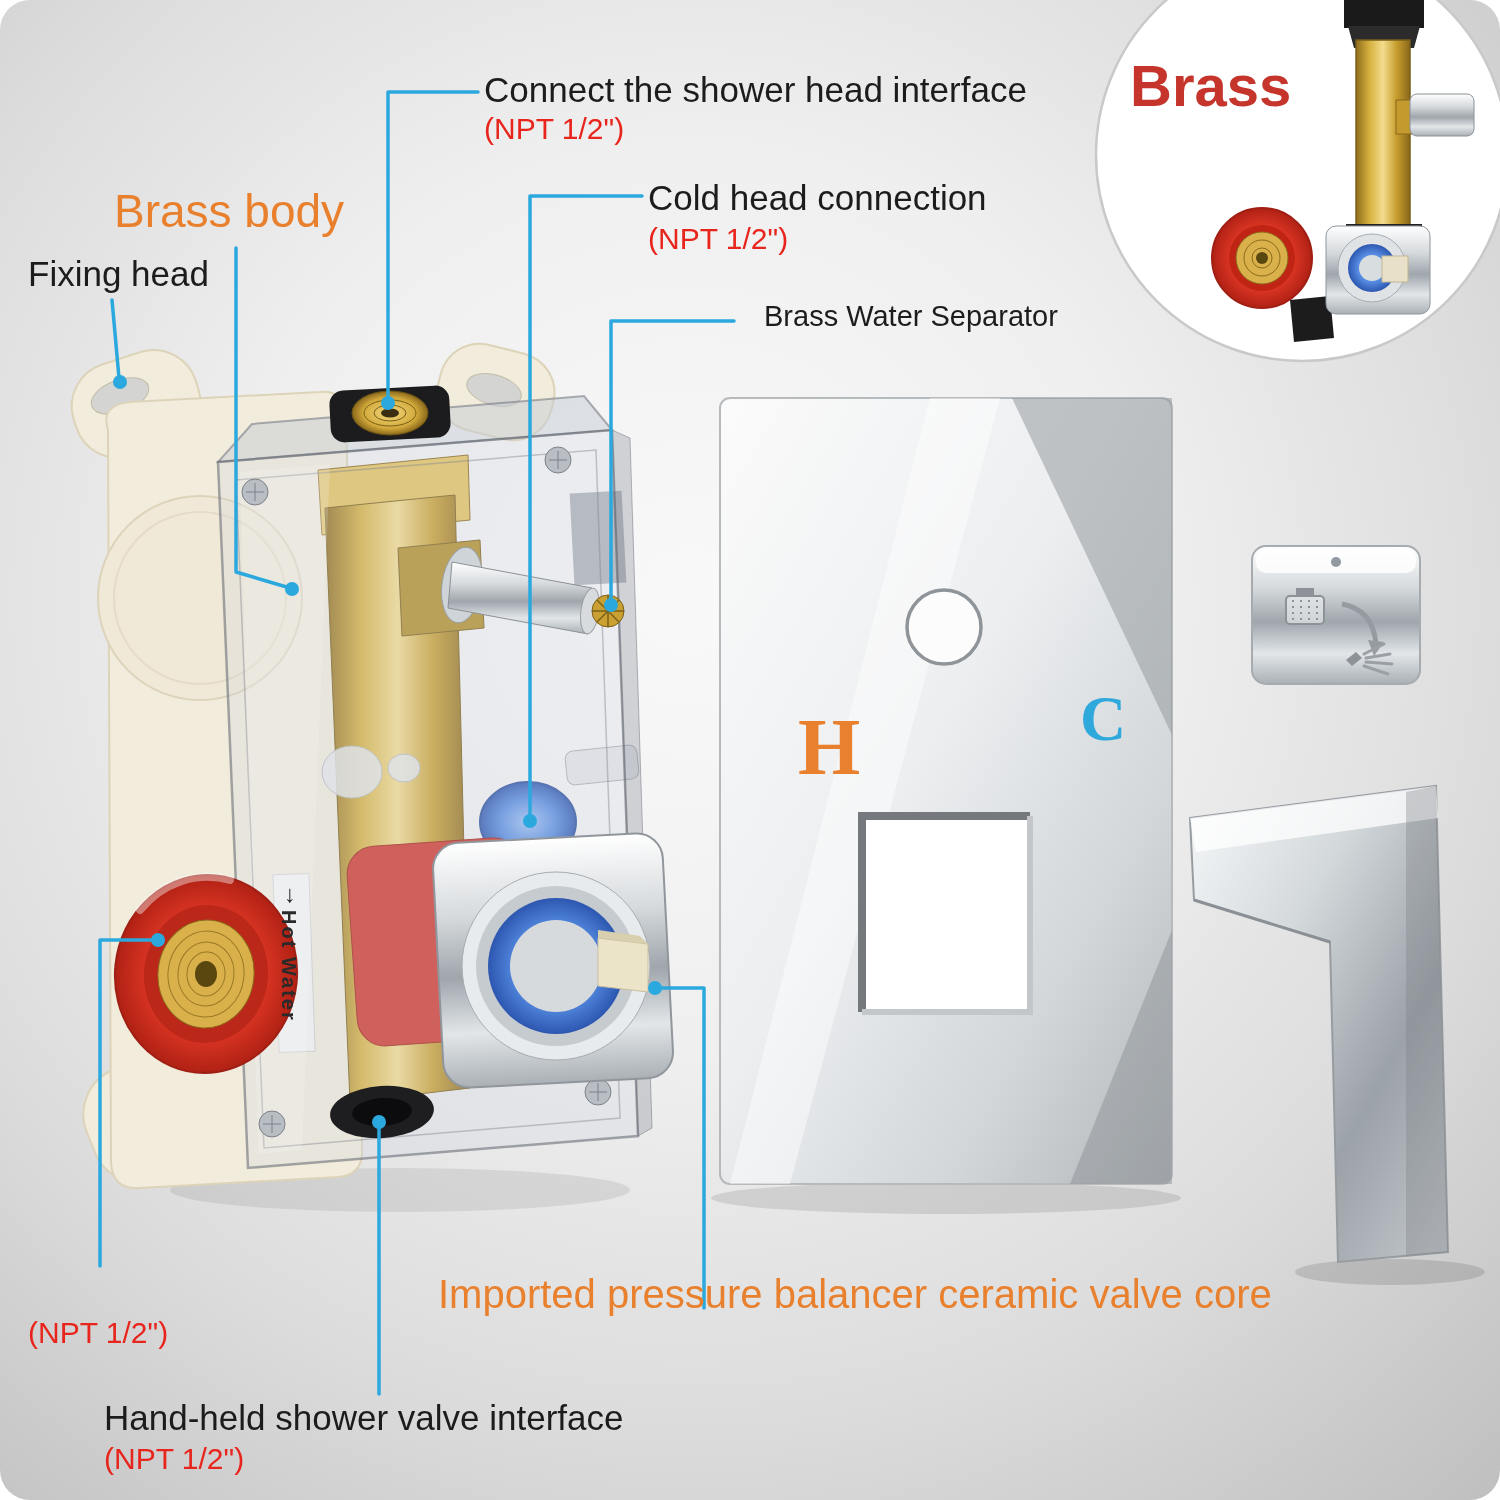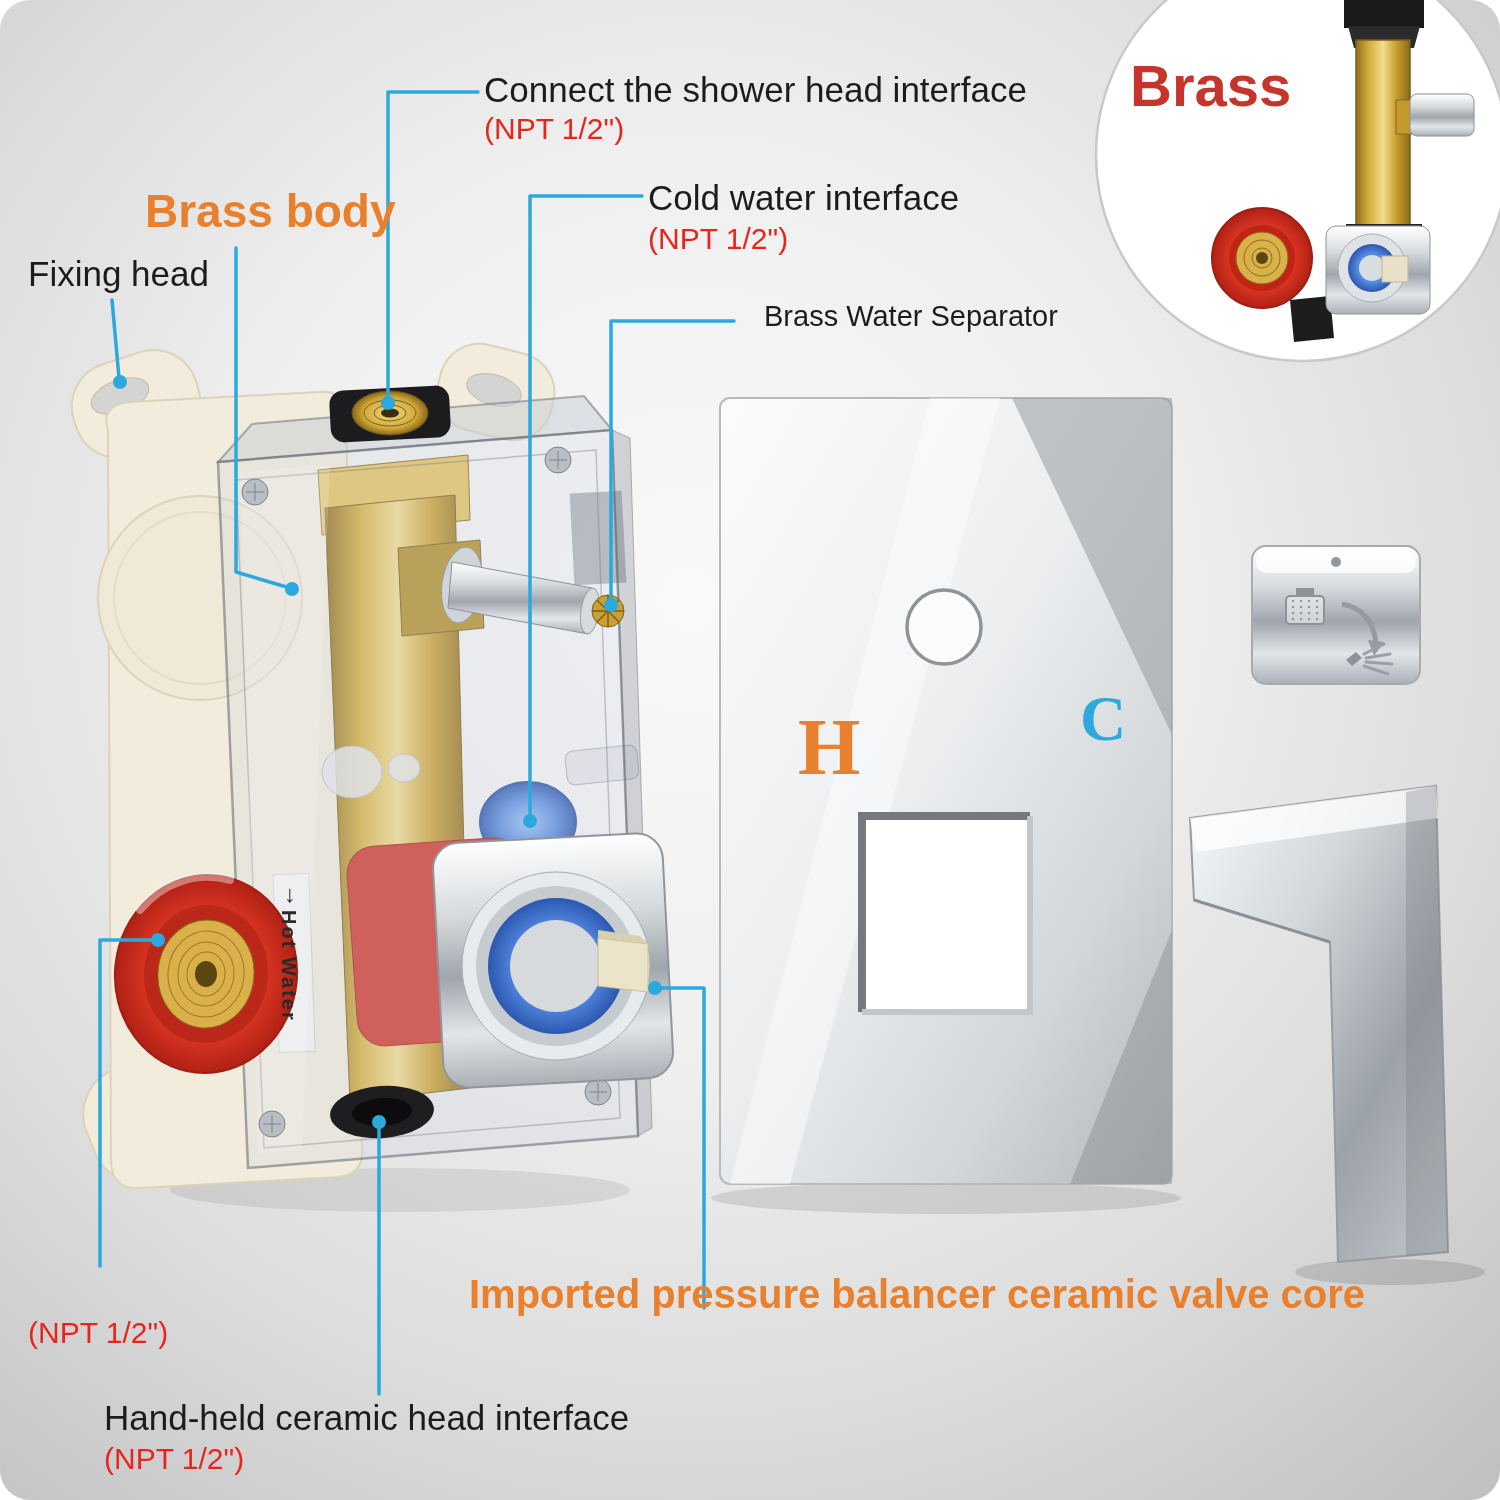--- a/index.html
+++ b/index.html
@@ -8,21 +8,21 @@
 
   #stage {
     position:relative; width:1500px; height:1500px; overflow:hidden;
     background: radial-gradient(circle at 46% 40%, #f9f9f9 0%, #efefef 38%, #dcdcdc 68%, #bfbfbf 100%);
     border-radius: 30px;
   }
   #art { position:absolute; left:0; top:0; }
 
   .label { position:absolute; white-space:nowrap; color:#1c1c1c; z-index:5; }
   .npt   { color: var(--label_red); }
-  .accent-title { color: var(--label_orange); font-weight:bold;margin-left:31px; }
+  .accent-title { color: var(--label_orange); font-weight:normal; }
 
   .leader { fill:none; stroke:var(--accent); stroke-width:3.5; stroke-linecap:round; stroke-linejoin:round; }
   .dot    { fill:var(--accent); stroke:none; }
 
   .inset-title { position:absolute; left:1130px; top:52px; z-index:5;
     font-size:58px; font-weight:bold; color:var(--inset_red); line-height:1.18; }
 
   .letter { position:absolute; z-index:5; font-family:"Liberation Serif", serif; font-weight:bold; }
   #letter-h { left:798px; top:702px; font-size:80px; color:var(--label_orange); }
   #letter-c { left:1080px; top:682px; font-size:64px; color:var(--cold_blue); }
@@ -282,30 +282,30 @@
   </g>
 </svg>
 
 <div class="label" style="left:484px;top:70px;font-size:35px">Connect the shower head interface</div>
 <div class="label npt" style="left:484px;top:112px;font-size:30px">(NPT 1/2")</div>
 
 <div class="label accent-title" style="left:114px;top:184px;font-size:46px">Brass body</div>
 
 <div class="label" style="left:28px;top:254px;font-size:35px">Fixing head</div>
 
-<div class="label" style="left:648px;top:178px;font-size:35px">Cold water interface</div>
+<div class="label" style="left:648px;top:178px;font-size:35px">Cold head connection</div>
 <div class="label npt" style="left:648px;top:222px;font-size:30px">(NPT 1/2")</div>
 
 <div class="label" style="left:764px;top:300px;font-size:29px">Brass Water Separator</div>
 
 <div class="label npt" style="left:28px;top:1316px;font-size:30px">(NPT 1/2")</div>
 
 <div class="label accent-title" style="left:438px;top:1272px;font-size:40px">Imported pressure balancer ceramic valve core</div>
 
-<div class="label" style="left:104px;top:1398px;font-size:35px">Hand-held ceramic head interface</div>
+<div class="label" style="left:104px;top:1398px;font-size:35px">Hand-held shower valve interface</div>
 <div class="label npt" style="left:104px;top:1442px;font-size:30px">(NPT 1/2")</div>
 
 <div class="inset-title">
   <div>Brass</div>
 </div>
 
 <div id="letter-h" class="letter">H</div>
 <div id="letter-c" class="letter">C</div>
 
 <div class="hw-arrow">↓</div>

